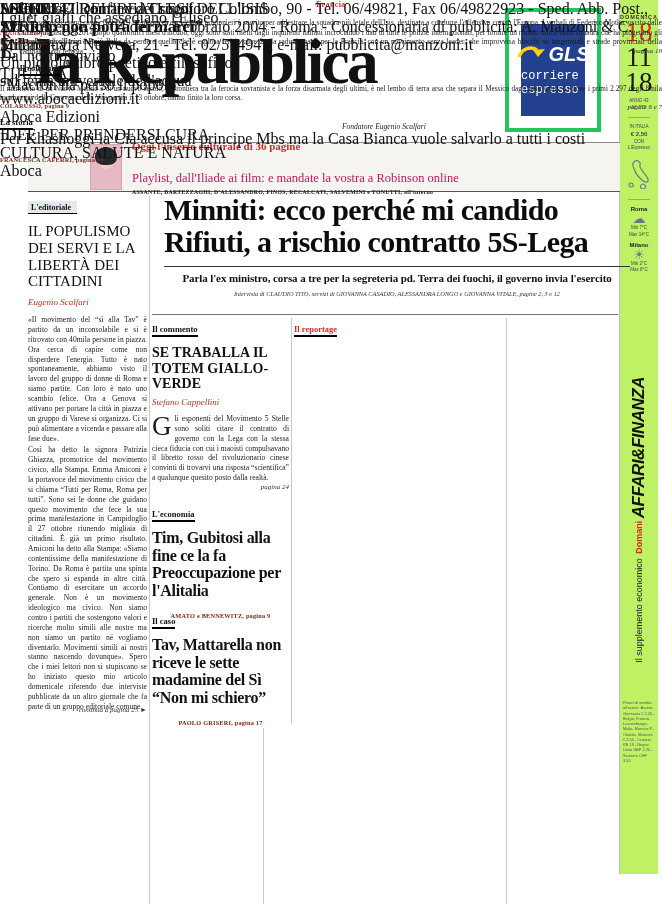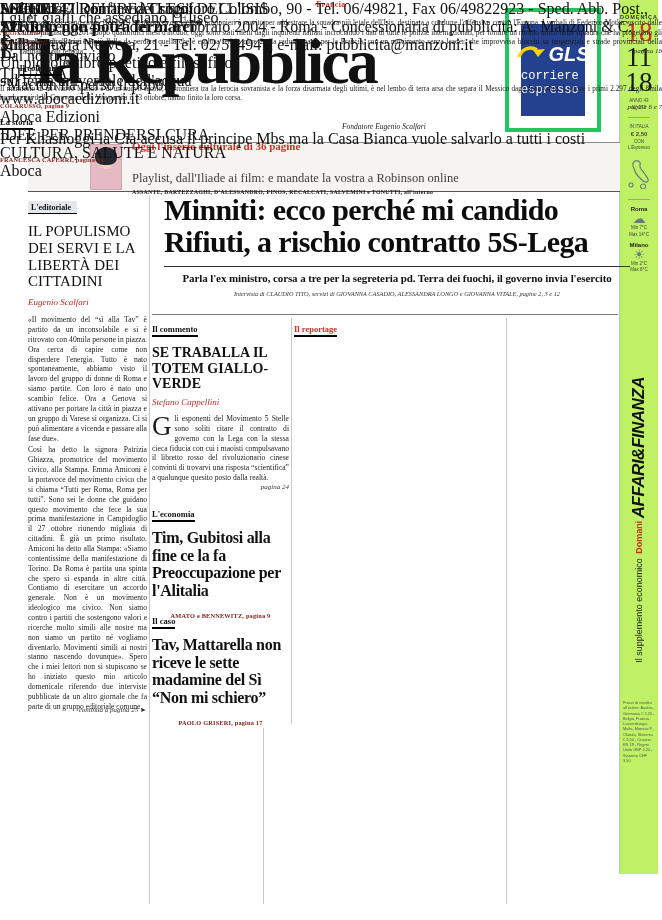--- a/index.html
+++ b/index.html
@@ -37,21 +37,21 @@
   .supp{font-family:"Liberation Sans",sans-serif;font-size:9px;color:#222;}
   #rail-pub{position:absolute;left:3px;top:700px;width:32px;font-size:3.9px;color:#555;text-align:left;line-height:1.35;}
 
   
   #strip{left:28px;top:142px;width:592px;height:50px;background:#f5f4f1;border-top:1px solid #8a8a8a;border-bottom:1px solid #555;
          display:flex;align-items:center;box-sizing:border-box;}
   #thumb{width:30px;height:44px;margin-left:62px;margin-right:10px;background:#e5bac5;position:relative;overflow:hidden;border:1px solid #caa;}
   #thumb .hair{position:absolute;left:4px;top:2px;width:22px;height:18px;background:#23282e;border-radius:50% 50% 40% 40%;}
   #thumb .face{position:absolute;left:8px;top:8px;width:14px;height:16px;background:#f2cdb9;border-radius:45%;}
   #strip-kicker{font-size:11px;font-weight:bold;color:#cf2e23;}
-  #strip-line{font-size:12.5px;color:#404040;margin-top:19px;}
+  #strip-line{font-size:12.5px;color:#be185d;margin-top:19px;}
   #strip-authors{font-size:5.8px;font-weight:bold;color:#222;margin-top:3px;letter-spacing:.3px;}
 
   
   #lead{left:164px;top:194px;width:466px;}
   .h1{font-size:30px;font-weight:bold;letter-spacing:-0.6px;line-height:1.08;color:#0c0c0c;}
   #lead-rule{border-top:1px solid #333;margin:7px 0 5px 0;}
   #lead-deck{font-size:11px;font-weight:bold;text-align:center;letter-spacing:-0.1px;}
   #lead-byline{font-size:6.3px;font-style:italic;text-align:center;color:#333;margin-top:6px;}
 
   

